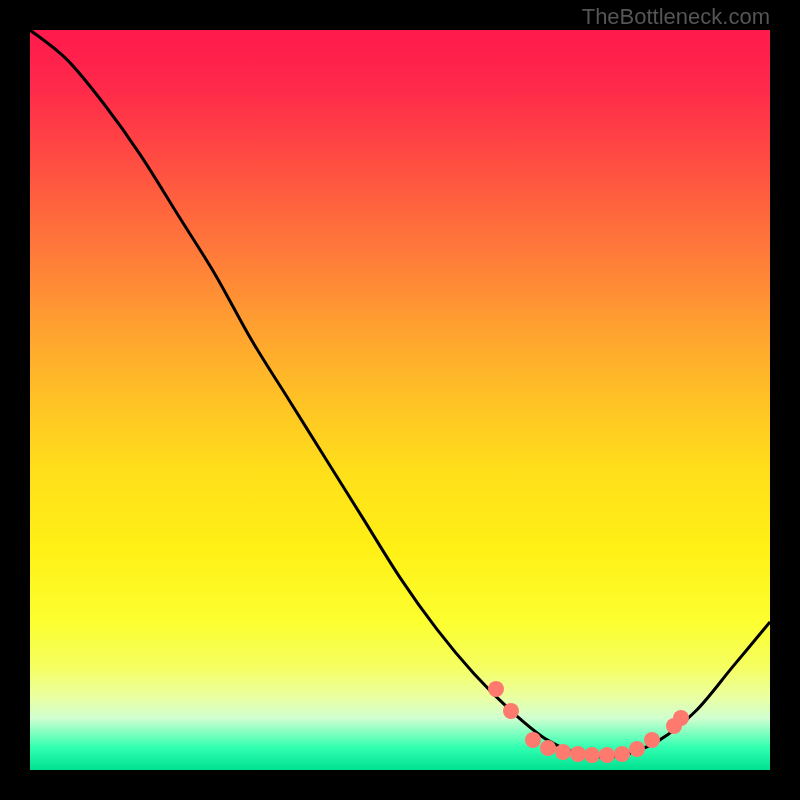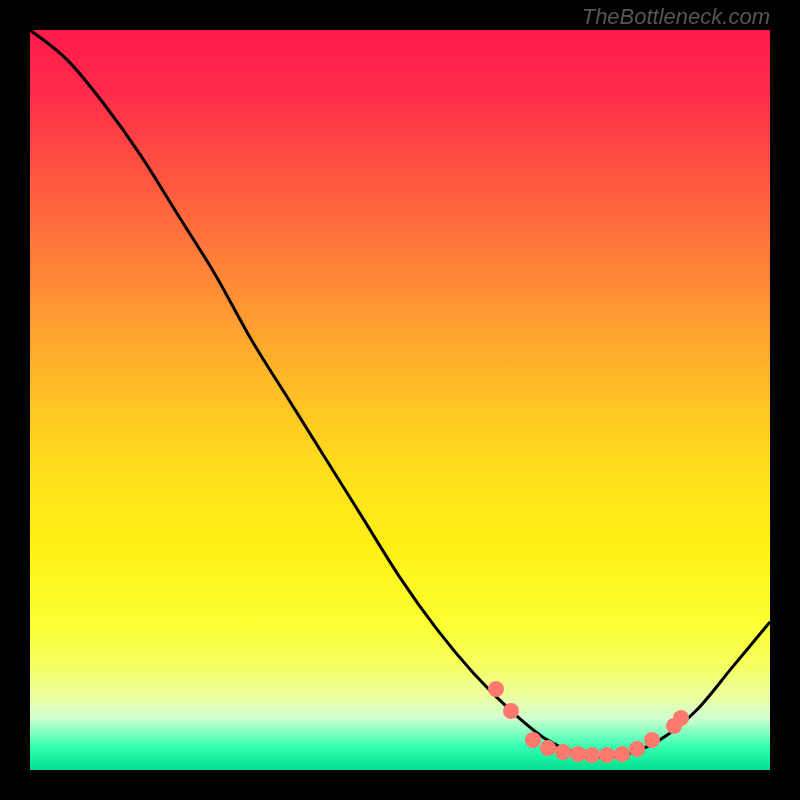--- a/index.html
+++ b/index.html
@@ -1,17 +1,17 @@
 <!DOCTYPE html>
 <html><head>
 <meta charset="utf-8">
 <style>
   * { margin: 0; padding: 0; box-sizing: border-box; }
   body { width: 800px; height: 800px; background: black; position: relative; overflow: hidden; }
-  .container { width: 800px; height: 620px; position: relative; font-style: italic; }
+  .container { width: 800px; height: 620px; position: relative; }
   .plot-area {
     position: absolute;
     left: 30px;
     top: 30px;
     width: 740px;
     height: 740px;
     background: linear-gradient(to bottom,
       #ff1a4d 0%,
       #ff2a4a 8%,
       #ff5540 20%,

